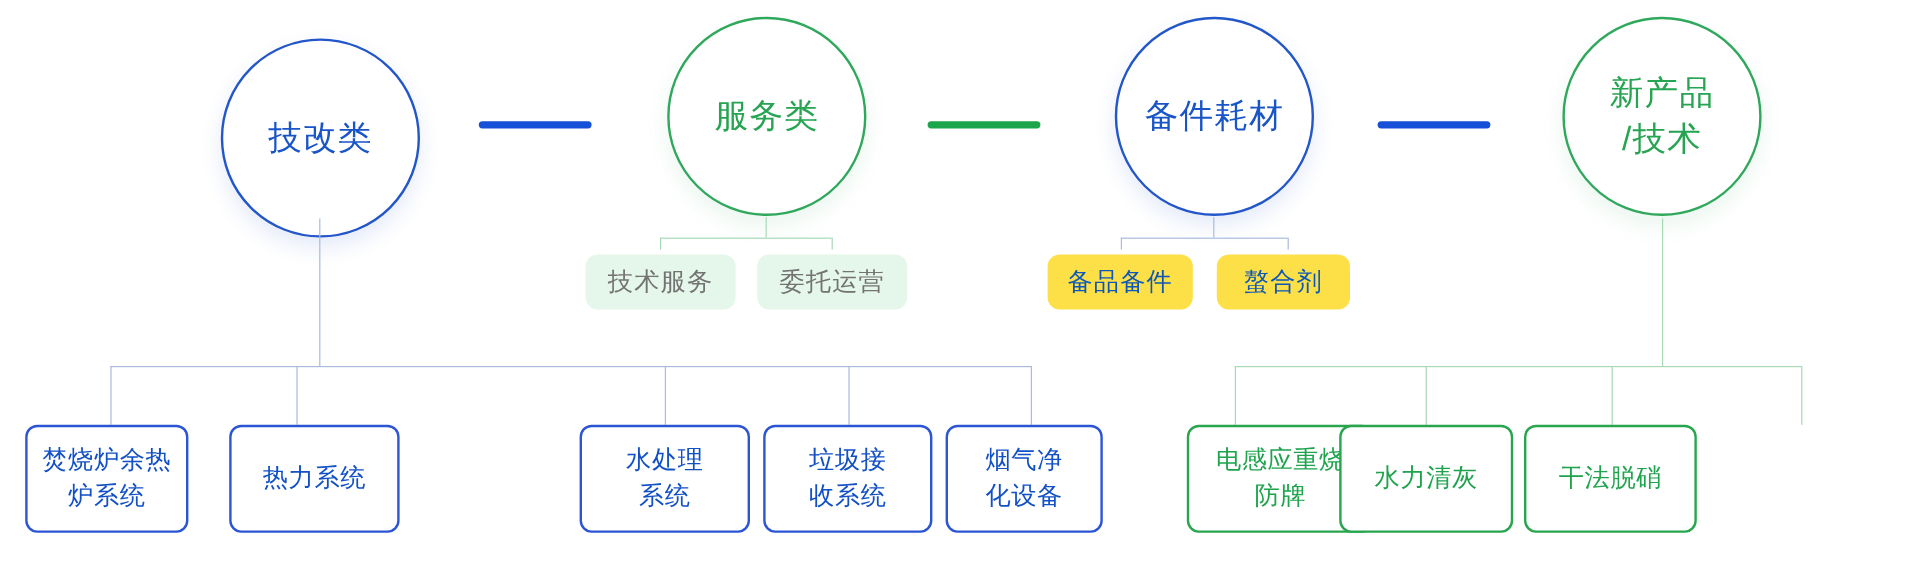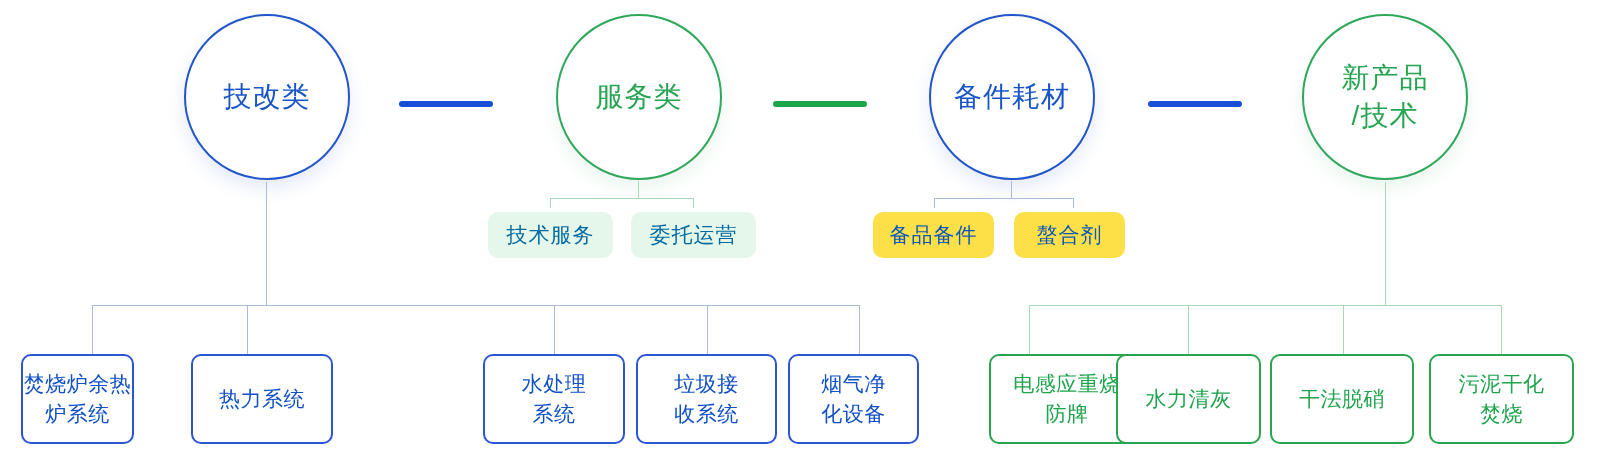--- a/index.html
+++ b/index.html
@@ -30,39 +30,39 @@
   .line.v{width:1px;}
   .line.blue{background:#a9bcdc;}
   .line.green{background:#a8d9b6;}
 
   
   .chip{
     position:absolute;top:212px;height:46px;border-radius:10px;
     display:flex;align-items:center;justify-content:center;
     font-size:21px;letter-spacing:1px;
   }
-  .chip.green{background:#e4f7ea;color:#0369a1;}
+  .chip.green{background:#e4f7ea;color:#737373;}
   .chip.blue{background:#fde047;color:#0c57b8;}
 
   
   .leaf{
     position:absolute;top:354px;height:90px;border-radius:10px;background:#ffffff;
     display:flex;align-items:center;justify-content:center;text-align:center;
     font-size:21px;line-height:1.45;white-space:pre-line;box-sizing:border-box;
     letter-spacing:0.5px;
   }
   .leaf.blue{border:2px solid #2c55d6;color:#1150c5;}
   .leaf.green{border:2px solid #28a54e;color:#1fa44d;}
 </style>
 </head>
 <body>
 
 <div class="stage">
 
-  <div class="circle blue" style="left:184px;top:14px;">技改类</div>
+  <div class="circle blue" style="left:184px;top:32px;">技改类</div>
   <div class="circle blue" style="left:929px;top:14px;">备件耗材</div>
   <div class="circle green" style="left:556px;top:14px;">服务类</div>
   <div class="circle green" style="left:1302px;top:14px;">新产品
 /技术</div>
 
   <div class="dash blue" style="left:399px;"></div>
   <div class="dash green" style="left:773px;"></div>
   <div class="dash blue" style="left:1148px;"></div>
 
   <div class="line v green" style="left:638px;top:181px;height:17px;"></div>
@@ -88,29 +88,27 @@
   <div class="line v blue" style="left:707px;top:305px;height:49px;"></div>
   <div class="line v blue" style="left:859px;top:305px;height:49px;"></div>
 
   <div class="line v green" style="left:1385px;top:182px;height:123px;"></div>
   <div class="line h green" style="left:1029px;top:305px;width:472px;"></div>
   <div class="line v green" style="left:1029px;top:305px;height:49px;"></div>
   <div class="line v green" style="left:1188px;top:305px;height:49px;"></div>
   <div class="line v green" style="left:1343px;top:305px;height:49px;"></div>
   <div class="line v green" style="left:1501px;top:305px;height:49px;"></div>
 
-  <div class="leaf blue" style="left:21px;width:113px;">焚烧炉余热
+  <div class="leaf blue" style="left:21px;width:136px;">焚烧炉余热
 炉系统</div>
   <div class="leaf blue" style="left:191px;width:142px;">热力系统</div>
   <div class="leaf blue" style="left:483px;width:142px;">水处理
 系统</div>
   <div class="leaf blue" style="left:636px;width:141px;">垃圾接
 收系统</div>
   <div class="leaf blue" style="left:788px;width:131px;">烟气净
 化设备</div>
   <div class="leaf green" style="left:989px;width:156px;">电感应重烧
 防牌</div>
   <div class="leaf green" style="left:1116px;width:145px;">水力清灰</div>
   <div class="leaf green" style="left:1270px;width:144px;">干法脱硝</div>
-  <div class="leaf green" style="left:1429px;width:145px;">污泥干化
-焚烧</div>
 
 </div>
 
 </body></html>

